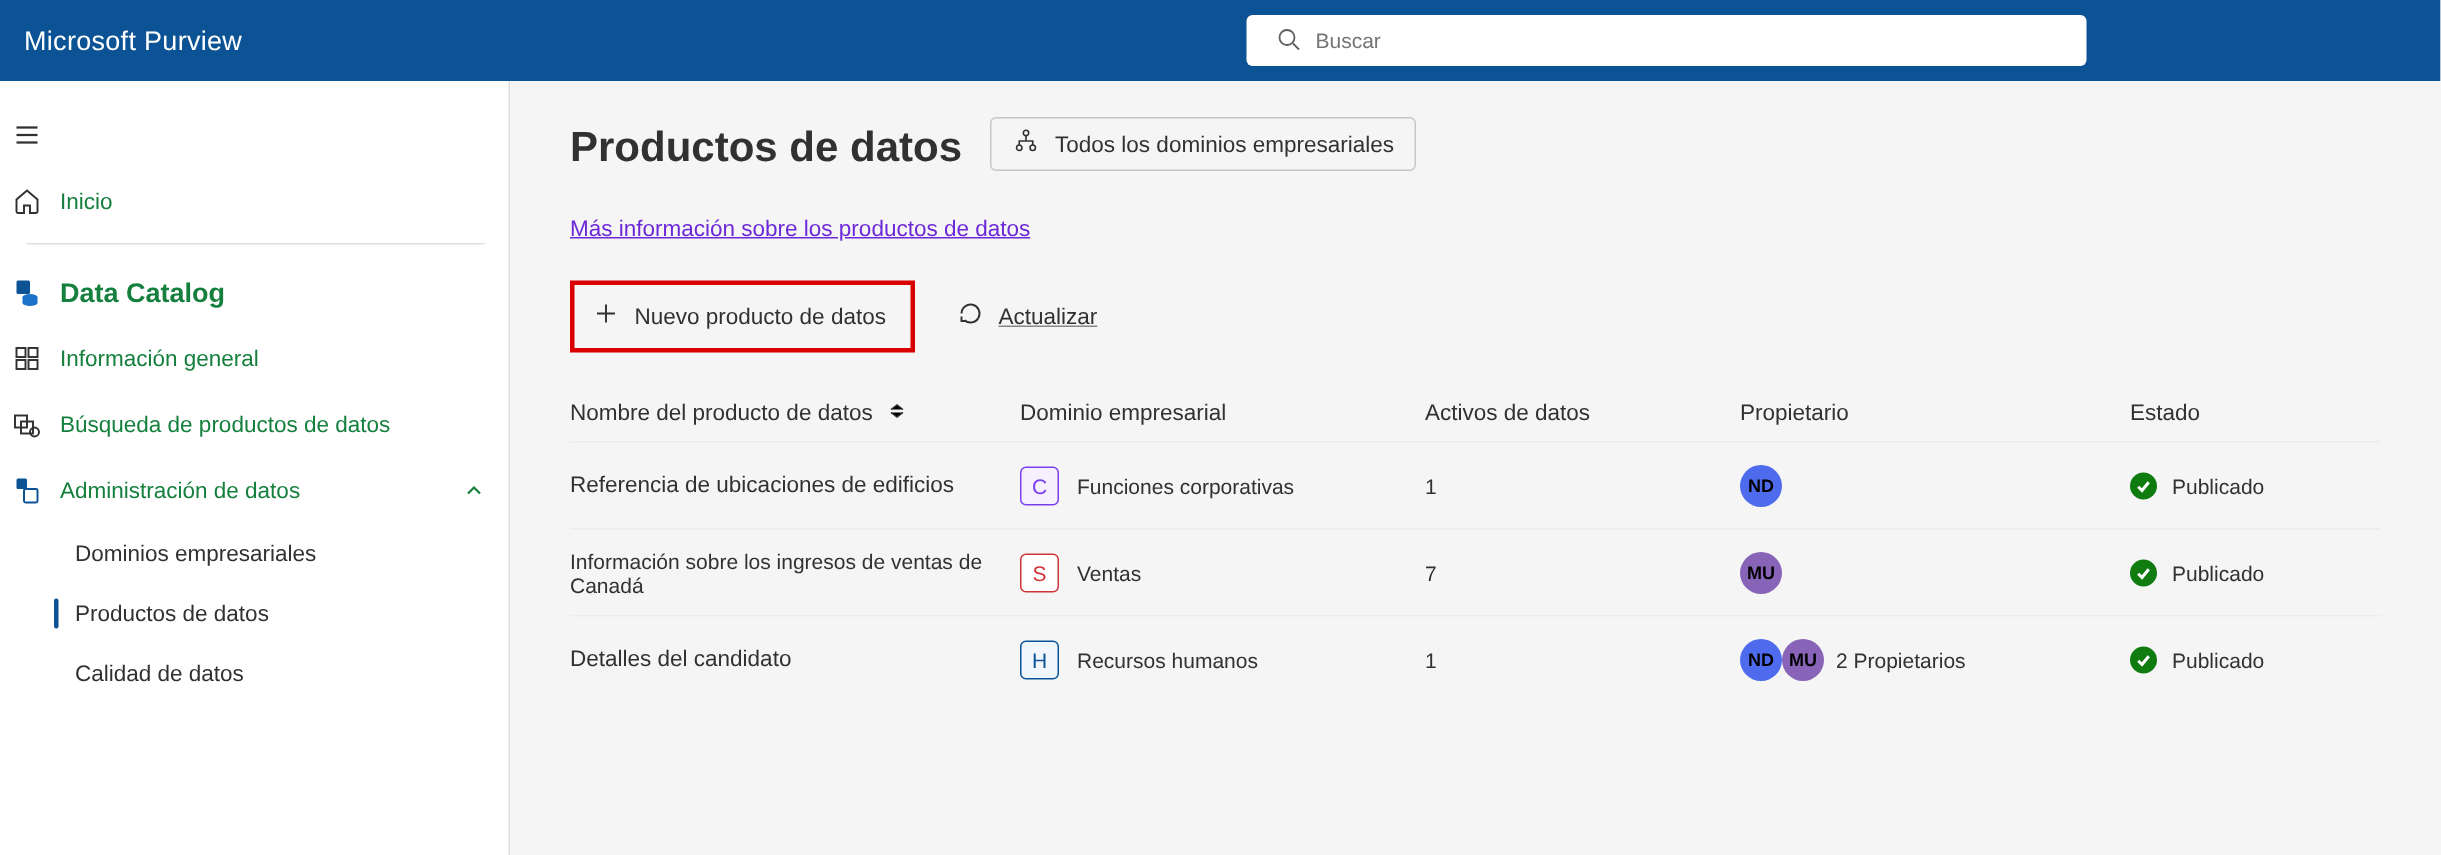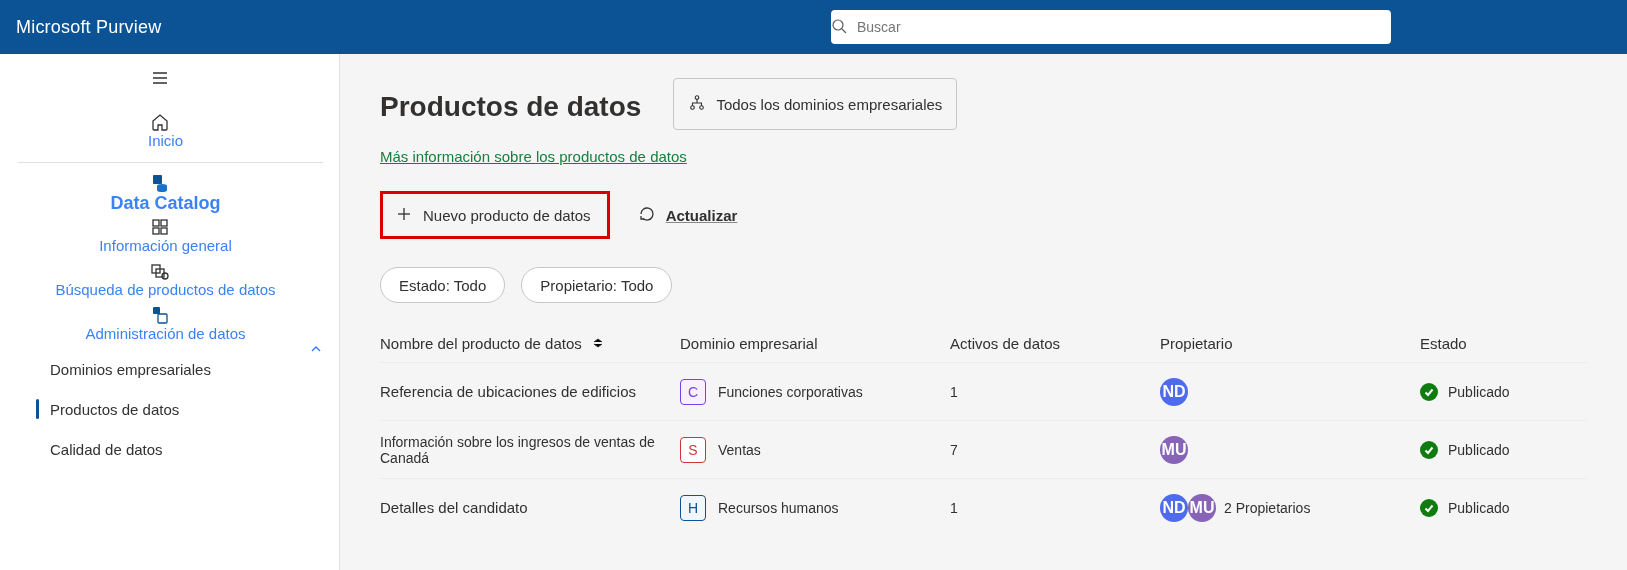--- a/index.html
+++ b/index.html
@@ -2,75 +2,75 @@
 <html><head>
 <meta charset="utf-8">
 <style>
   * { box-sizing: border-box; }
   html, body { margin: 0; padding: 0; font-family: 'Segoe UI', -apple-system, sans-serif; font-size: 14px; color: #323130; background: #f5f5f5; }
   body { width: 1627px; height: 570px; overflow: hidden; }
 
   
   .topbar { background: #0b5394; height: 54px; display: flex; align-items: center; padding: 0 16px; color: #fff; }
   .brand { font-size: 18px; font-weight: 400; letter-spacing: .2px; }
-  .search-wrap { margin-left: auto; margin-right: 220px; width: 560px; height: 34px; background: #fff; border-radius: 4px; display: flex; align-items: center; padding: 0 0; }
+  .search-wrap { margin-left: auto; margin-right: 220px; width: 560px; height: 34px; background: #fff; border-radius: 4px; display: flex; align-items: center; padding: 0 20px; }
   .search-wrap svg { width: 16px; height: 16px; color: #605e5c; flex: none; }
   .search-wrap input { border: 0; outline: 0; width: 100%; font-size: 14px; margin-left: 8px; background: transparent; }
 
   
   .shell { display: flex; height: calc(570px - 54px); }
 
   
   .sidebar { width: 340px; background: #fff; border-right: 1px solid #e1dfdd; padding-top: 14px; }
-  .sb-row { display: flex; align-items: center; height: 44px; padding: 0 16px 0 8px; cursor: pointer; color: #3b82f6; flex-direction: column; }
+  .sb-row { display: flex; align-items: center; height: 44px; padding: 0 16px 0 8px; cursor: pointer; color: #15803d; }
   .sb-icon { width: 32px; display: flex; align-items: center; justify-content: flex-start; }
   .sb-icon svg { width: 20px; height: 20px; color: #323130; }
   .sb-label { font-size: 15px; }
   .sb-section-title { font-size: 18px; font-weight: 600; }
   .sb-divider { height: 1px; background: #e1dfdd; margin: 6px 16px 10px 18px; }
   .sb-sub { padding-left: 50px; height: 40px; display:flex; align-items:center; font-size:15px; cursor:pointer; position:relative; }
   .sb-sub.active::before { content:""; position:absolute; left:36px; top:10px; bottom:10px; width:3px; background:#0b5394; border-radius:2px; }
   .sb-chevron { margin-left:auto; display:flex; align-items:center; }
   .catalog-icon { width:20px; height:20px; color:#0b5394; }
 
   
   .main { flex: 1; padding: 28px 40px 0 40px; position: relative; overflow: hidden; }
   .title-row { display:flex; align-items: baseline; gap: 12px; }
   .page-title { font-size: 28px; font-weight: 600; margin: 0; }
-  .domain-chip { display:inline-flex; align-items:center; gap:10px; border:1px solid #c8c6c4; border-radius:4px; height:52px; padding:0 14px; font-size:15px; cursor:pointer; margin-left:20px; position:relative; top:-4px; }
+  .domain-chip { display:inline-flex; align-items:center; gap:10px; border:1px solid #c8c6c4; border-radius:4px; height:36px; padding:0 14px; font-size:15px; cursor:pointer; margin-left:7px; position:relative; top:-4px; }
   .domain-chip svg { width:18px; height:18px; }
   .subtitle { margin-top: 14px; color:#323130; font-size:15px; display:flex; gap:40px; align-items:center; flex-wrap:wrap; }
-  .subtitle .link { color:#15803d; white-space:nowrap; }
+  .subtitle .link { color:#6d28d9; white-space:nowrap;margin-top:12px; }
 
   .toolbar { margin-top: 26px; display:flex; align-items:center; gap:18px; }
   .redbox { border: 3px solid #d80000; padding: 2px 6px 2px 2px; display:inline-flex; align-items:center; }
   .tb-btn { display:inline-flex; align-items:center; gap:10px; height:38px; padding:0 10px; font-size:15px; background:transparent; border:0; cursor:pointer; color:#323130; }
   .tb-btn svg { width:18px; height:18px; }
-  .tb-btn.refresh span { text-decoration: underline; text-decoration-color:#888;font-weight:bold; }
+  .tb-btn.refresh span { text-decoration: underline; text-decoration-color:#888; }
 
   .filters { margin-top: 28px; display:flex; gap:16px; }
   .pill { border:1px solid #c8c6c4; border-radius:20px; height:36px; padding:0 18px; display:inline-flex; align-items:center; font-size:15px; cursor:pointer; background:#fff; }
 
   
   .table { margin-top: 22px; }
   .thead, .trow { display:grid; grid-template-columns: 300px 270px 210px 260px 160px; align-items:center; }
   .thead { color:#323130; font-size:15px; padding: 10px 0; }
   .thead .th { display:flex; align-items:flex-start; gap:10px; }
   .sort svg { width:12px; height:12px; color:#323130; }
   .trow { height:58px; border-top:1px solid #ededed; }
   .trow:first-child { border-top:1px solid #ededed; }
   .pname { font-size:15px; }
   .pname.small { font-size:14px; }
   .domain-cell { display:flex; align-items:center; gap:12px; }
   .domain-badge { width:26px; height:26px; border-radius:4px; display:flex; align-items:center; justify-content:center; font-size:14px; font-weight:500; border:1px solid; }
   .db-purple { color:#7b3ff0; border-color:#7b3ff0; background:#f6f0ff; }
   .db-red { color:#d13438; border-color:#d13438; background:#fff; }
   .db-blue { color:#0b5394; border-color:#0b5394; background:#f0f6fc; }
   .owner-cell { display:flex; align-items:center; gap:8px; }
-  .avatar { width:28px; height:28px; border-radius:50%; display:flex; align-items:center; justify-content:center; color:#ffffff; font-size:16px; font-weight:600; }
+  .avatar { width:28px; height:28px; border-radius:50%; display:flex; align-items:center; justify-content:center; color:#000000; font-size:12px; font-weight:600; }
   .av-blue { background:#4f6bed; }
   .av-purple { background:#8764b8; }
   .avatar+.avatar { margin-left:-8px; }
   .status-cell { display:flex; align-items:center; gap:10px; }
   .status-ok { width:18px; height:18px; border-radius:50%; background:#107c10; display:flex; align-items:center; justify-content:center; }
   .status-ok svg { width:12px; height:12px; color:#fff; }
 </style>
 </head>
 <body>
 
@@ -207,24 +207,20 @@
         <span>
           <svg viewBox="0 0 18 18" fill="none" stroke="currentColor" stroke-width="1.3">
               <path d="M3 9a6 6 0 1 1 2 4.5"></path>
               <polyline points="3,12 3,15 6,15" transform="translate(0,-1)"></polyline>
             </svg>
         </span>
         <span>Actualizar</span>
       </button>
     </div>
 
-    <div class="filters">
-      <div class="pill">Estado: Todo</div>
-      <div class="pill">Propietario: Todo</div>
-    </div>
 
     <div class="table">
       <div class="thead">
         <div class="th">
           <span>Nombre del producto de datos</span>
           <span class="sort"><svg viewBox="0 0 12 12" stroke="currentColor" stroke-width="1">
                 <polyline points="2,5 6,2 10,5"></polyline>
                 <polyline points="2,7 6,10 10,7"></polyline>
               </svg></span>
         </div>

